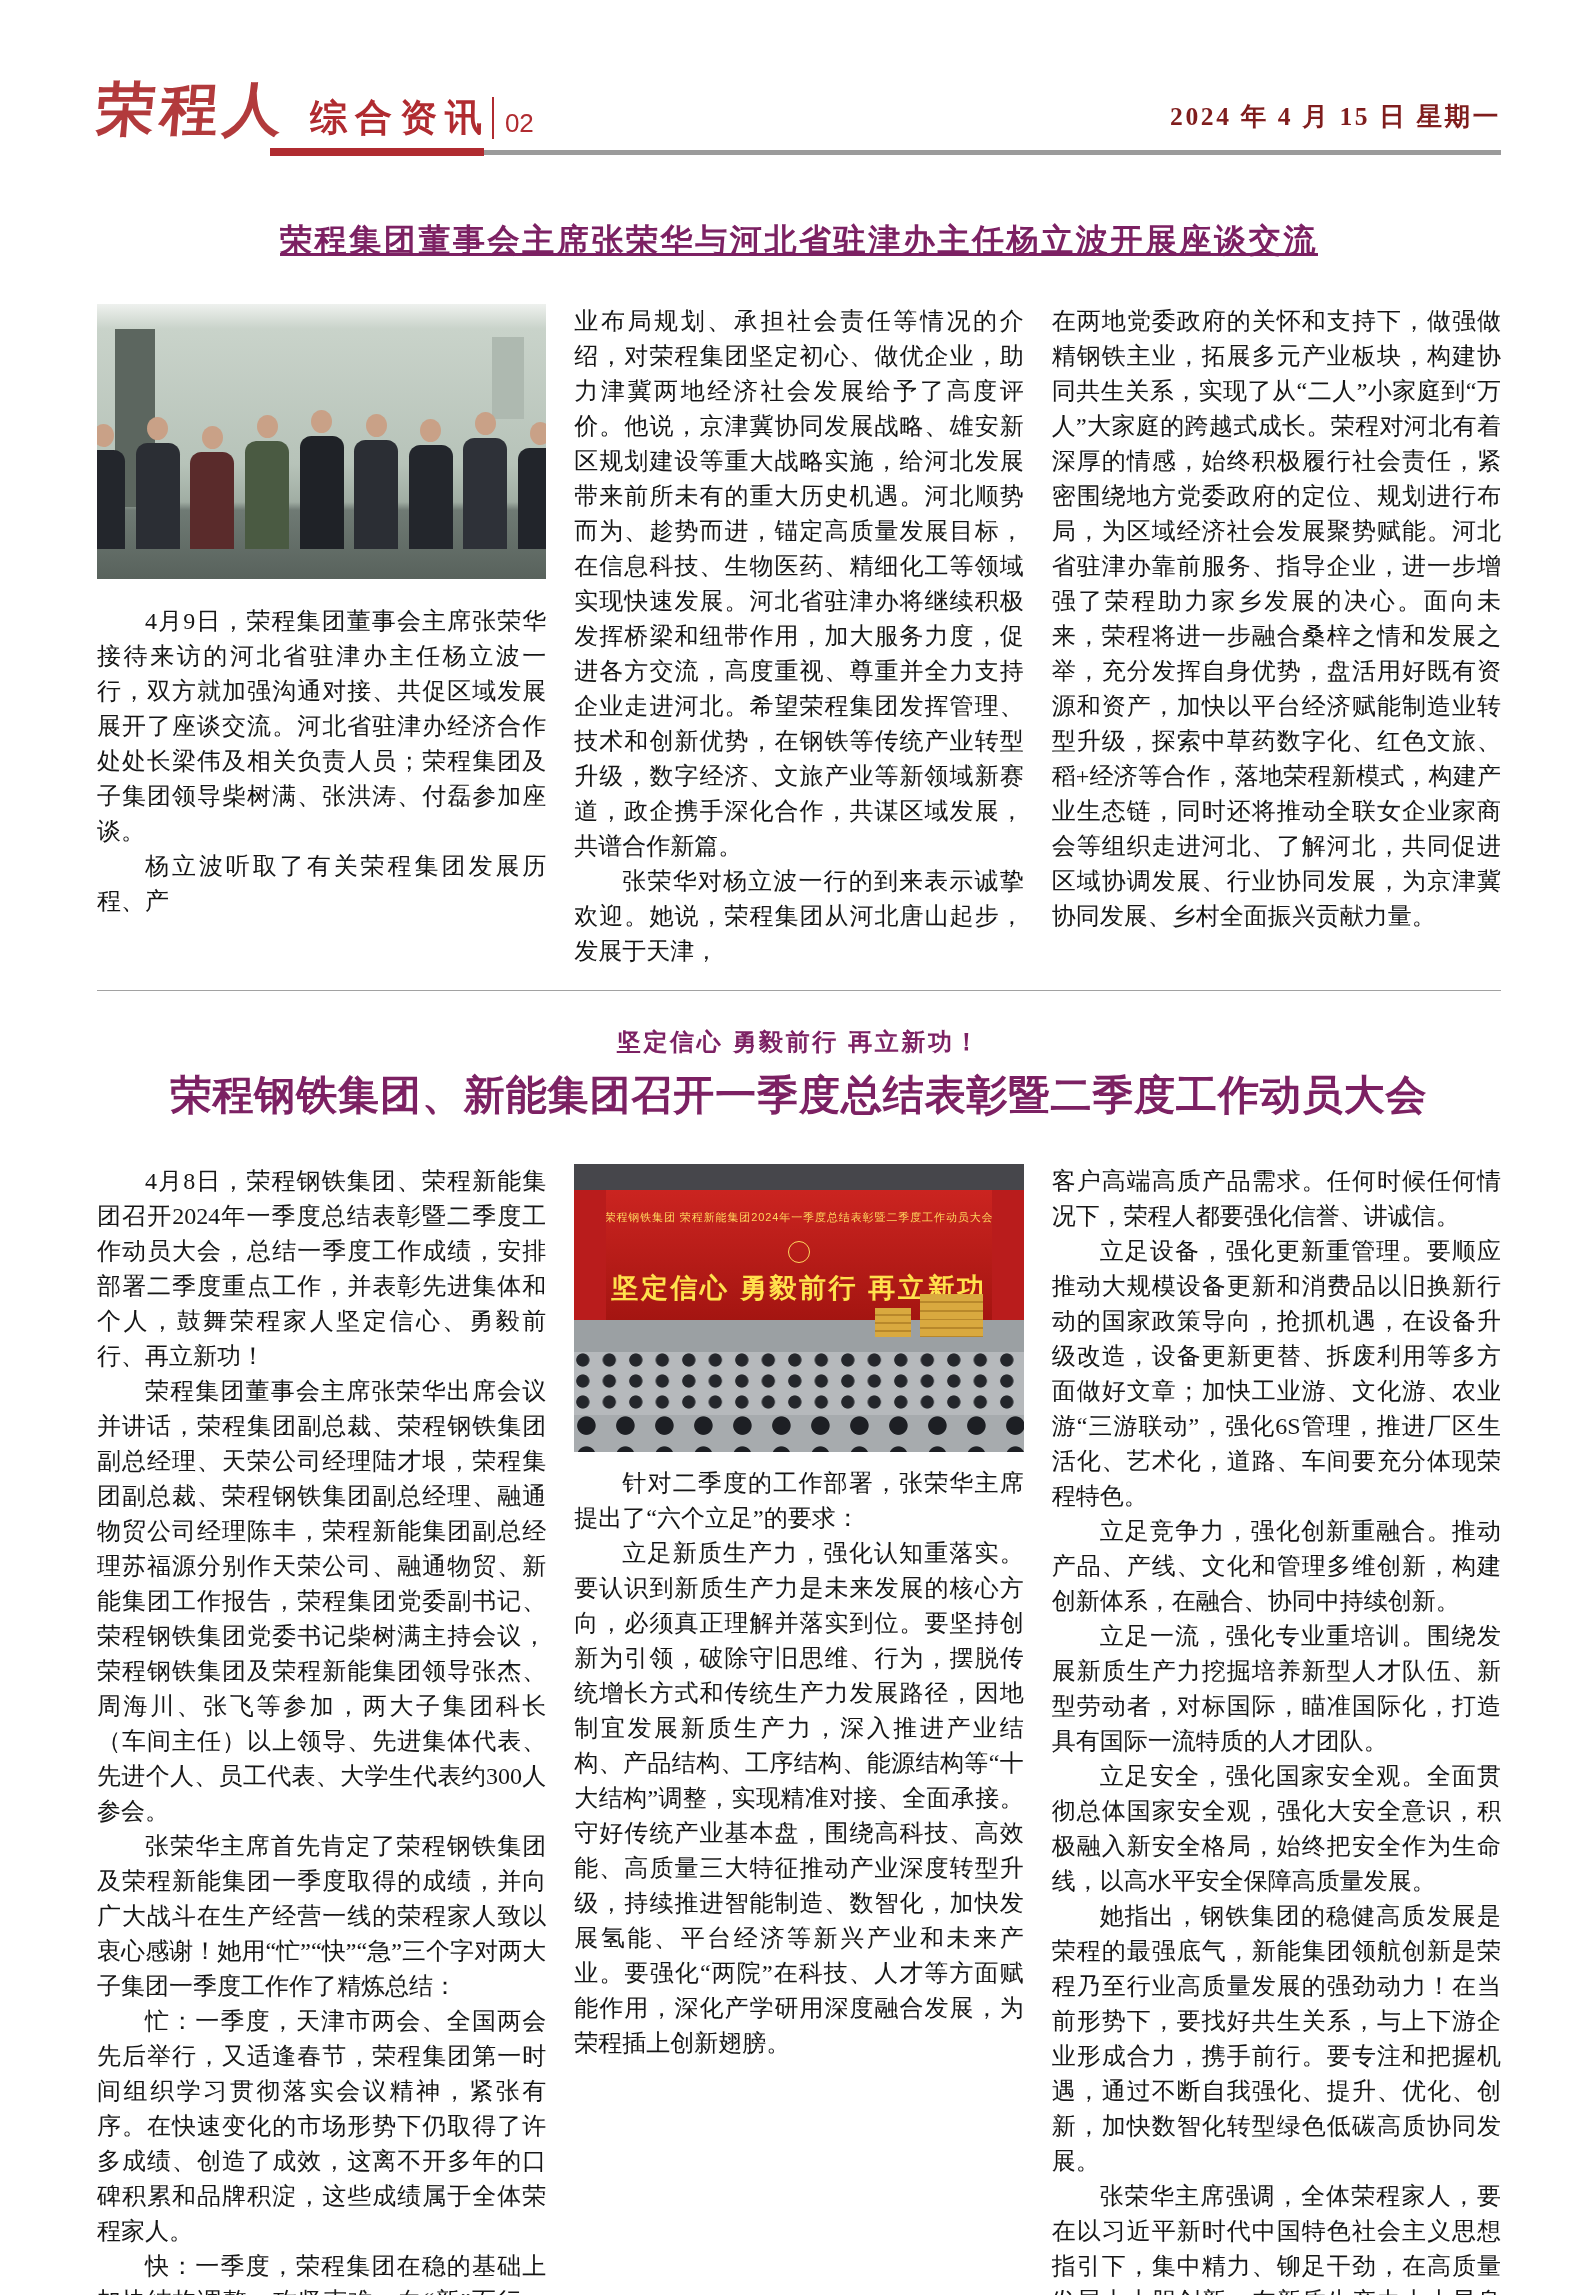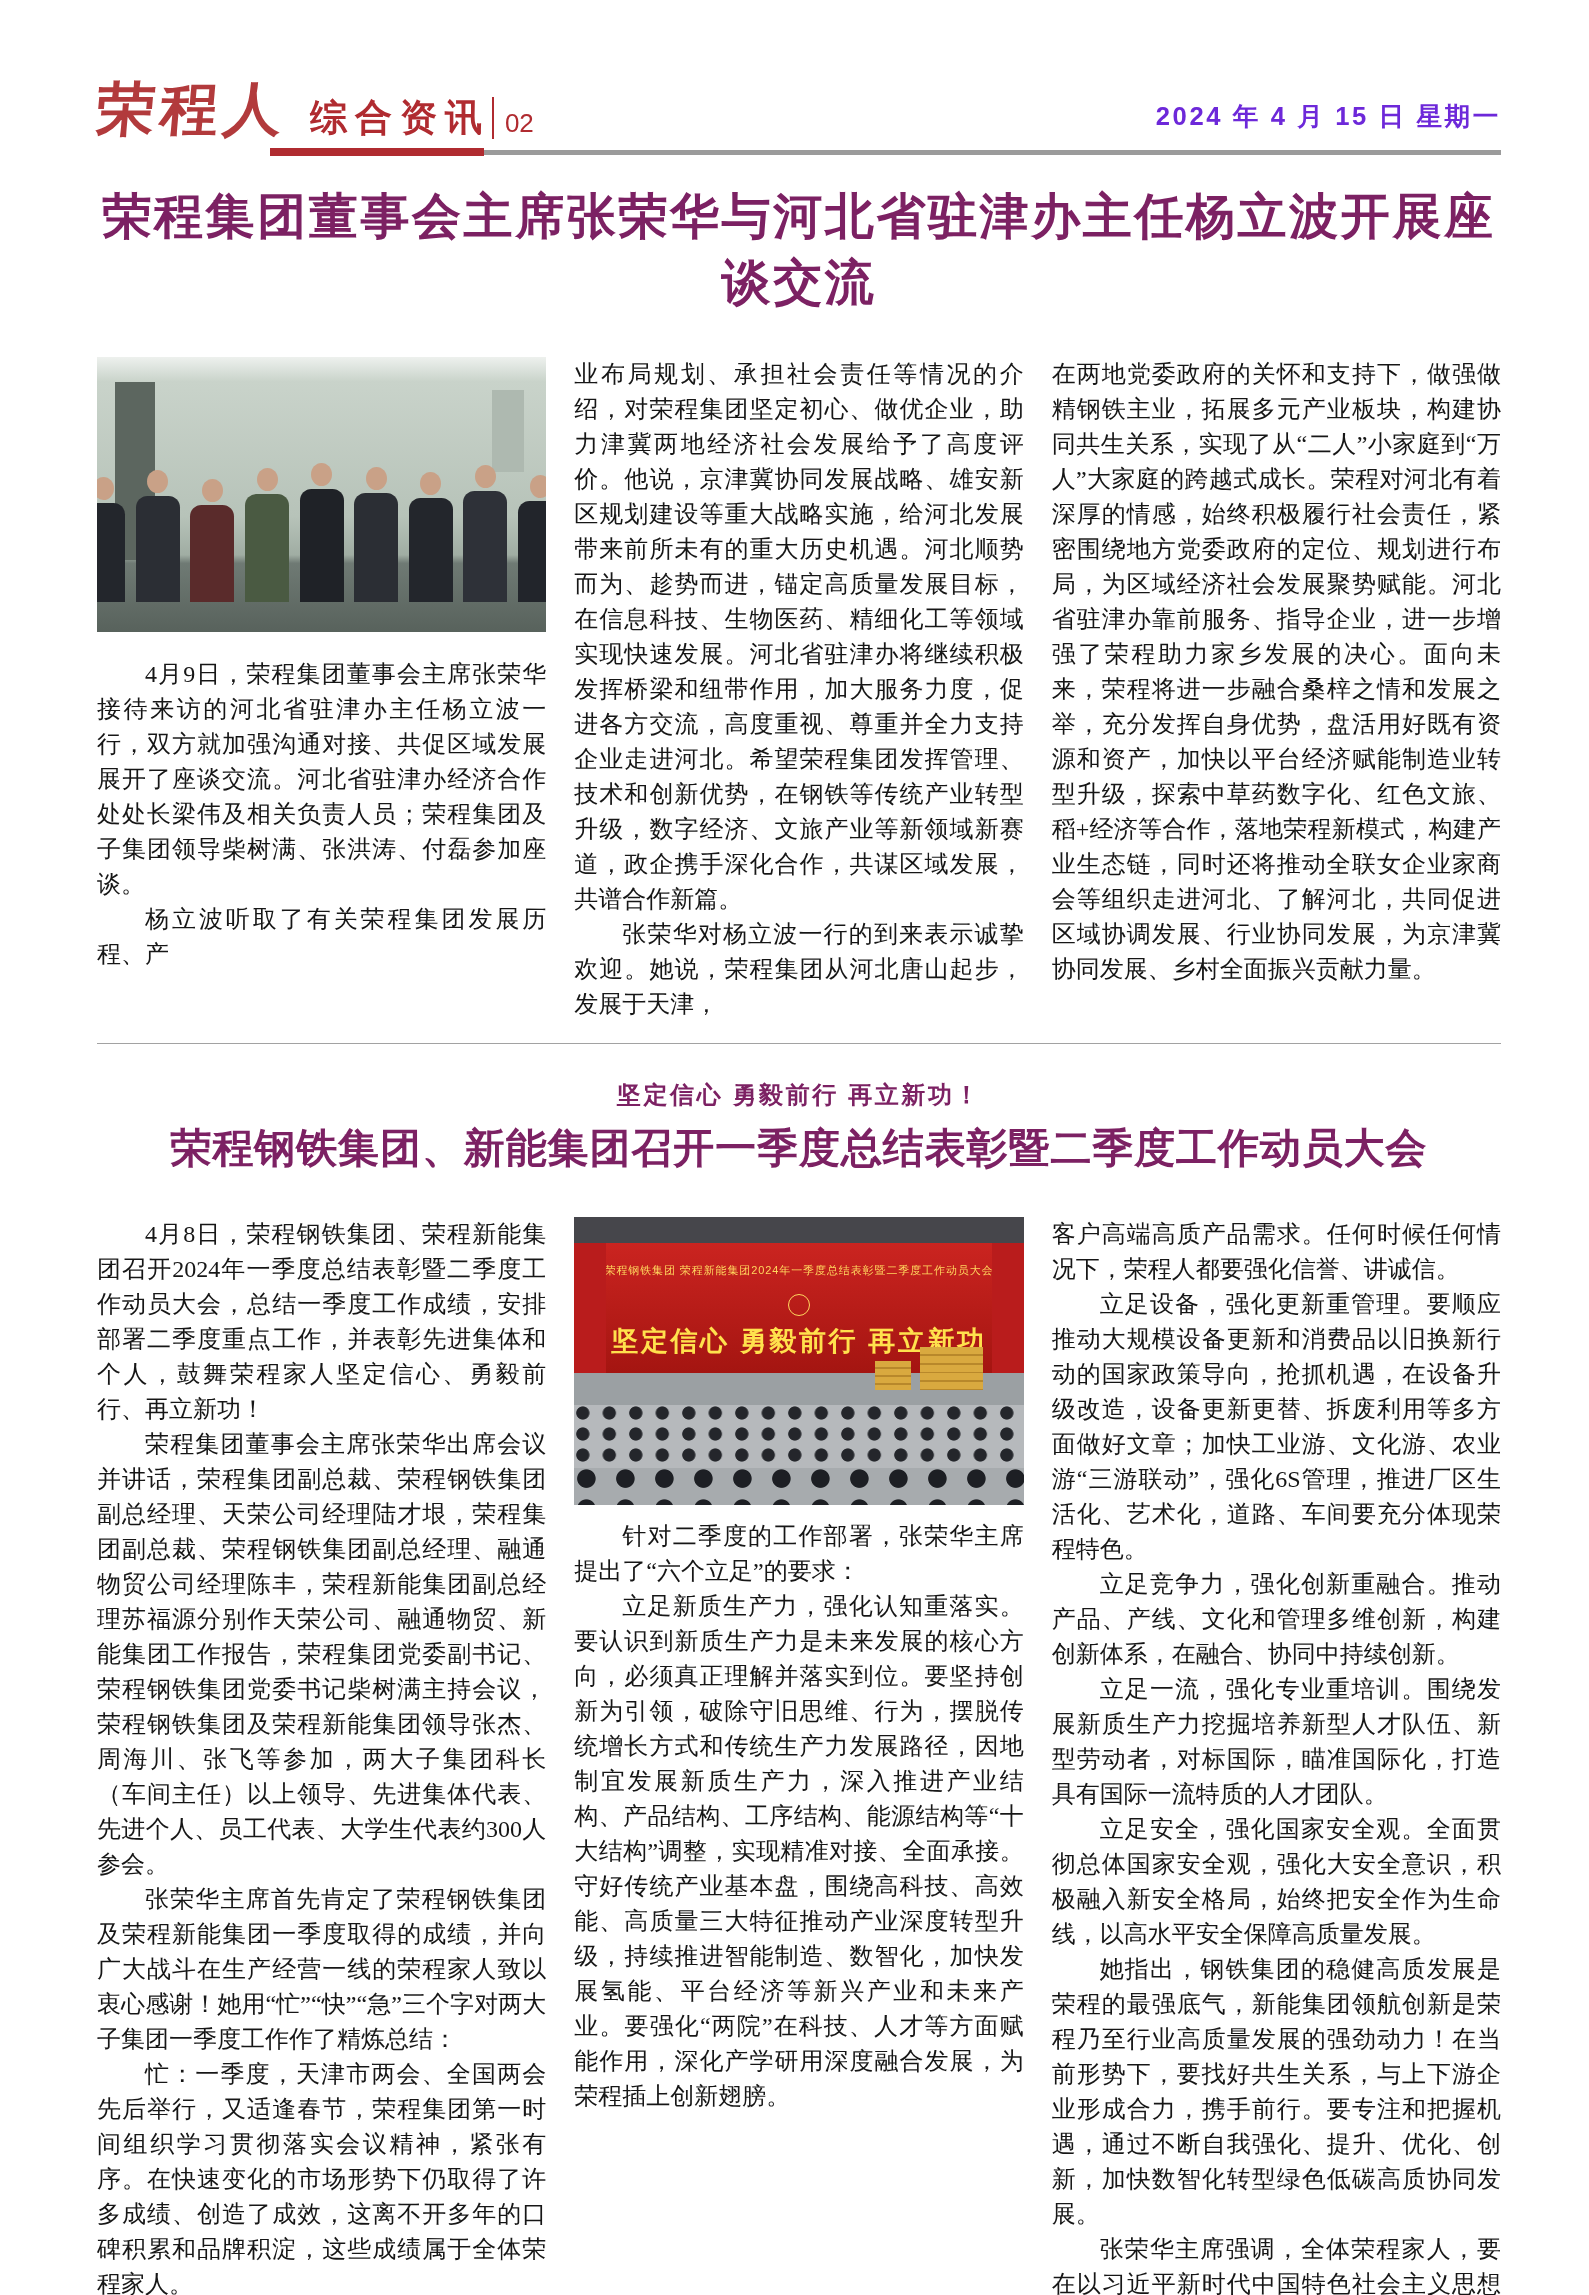--- a/index.html
+++ b/index.html
@@ -30,34 +30,34 @@
     font-size:37px;font-weight:700;color:var(--red);
     letter-spacing:8px;line-height:1;padding-bottom:2.6px;
   }
   .vbar{width:2.6px;height:42px;background:var(--red);margin:0 10.6px 0 1.8px;}
   .pageno{
     font-family:"Liberation Sans","DejaVu Sans",sans-serif;
     font-size:26px;color:var(--red);line-height:1;padding-bottom:3.5px;
   }
   .mast-spacer{flex:1;}
   .date{
-    font-family:Liberation Sans, sans-serif;
-    font-size:25.6px;font-weight:600;color:#6d28d9;
+    font-family:Liberation Serif, serif;
+    font-size:25.6px;font-weight:600;color:#7f1d1d;
     letter-spacing:2.6px;padding-bottom:5.3px;
   }
   .rule{display:flex;margin-top:8.8px;height:8px;align-items:flex-start;}
   .rule-indent{width:173px;height:8px;}
   .rule-red{width:214px;height:8px;background:var(--red);}
   .rule-gray{flex:1;height:5.3px;margin-top:1.8px;background:var(--gray-line);}
 
   
   .title1{
-    margin-top:28px;text-align:center;
-    font-family:"Liberation Sans","DejaVu Sans",sans-serif;
-    font-size:49px;font-weight:700;color:var(--magenta);letter-spacing:2.6px;
+    margin-top:63px;text-align:center;
+    font-family:"Liberation Sans","DejaVu Sans",sans-serif;
+    font-size:32px;font-weight:700;color:var(--magenta);letter-spacing:2.6px;text-decoration:underline;
   }
   .title2a{
     margin-top:35px;text-align:center;
     font-family:"Liberation Sans","DejaVu Sans",sans-serif;
     font-size:24px;font-weight:700;color:var(--magenta);letter-spacing:2.6px;
   }
   .title2b{
     margin-top:10.6px;text-align:center;
     font-family:"Liberation Sans","DejaVu Sans",sans-serif;
     font-size:41px;font-weight:700;color:var(--magenta);letter-spacing:0.9px;

